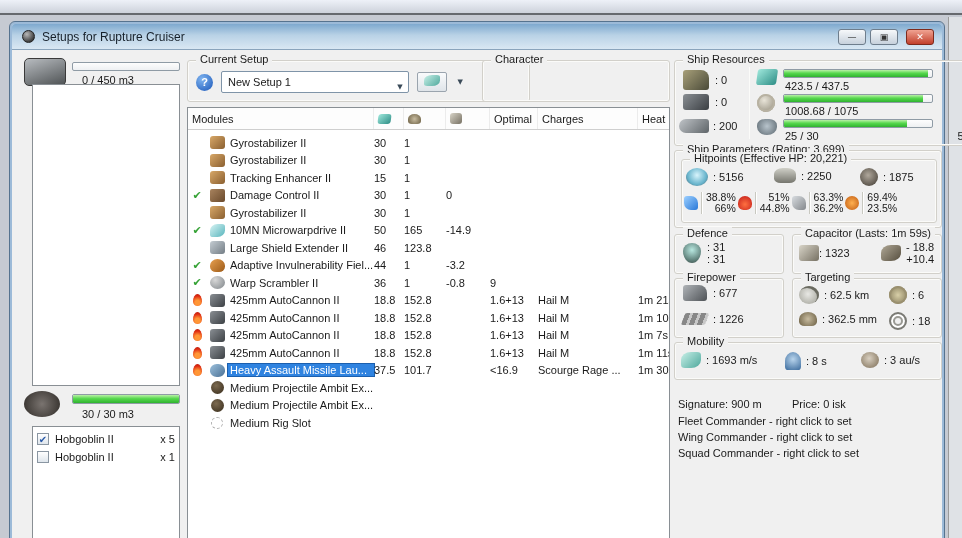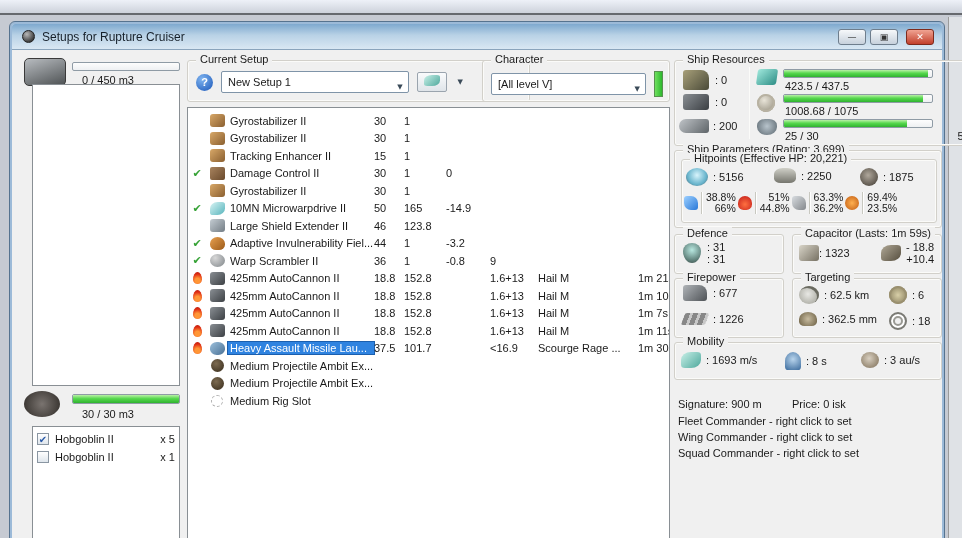--- a/index.html
+++ b/index.html
@@ -171,29 +171,38 @@
       <div class="combo" style="flex:1;">
         <span>New Setup 1</span>
       </div>
       <span class="toolbtn"><span class="ico ic-speed" style="width:16px;height:11px;"></span></span>
       <span class="dd-arrow">▼</span>
     </div>
   </div>
 
   <div class="group" style="left:470px;top:36px;width:188px;height:42px;">
     <span class="glabel">Character</span>
-    <div class="hstack" style="position:absolute;left:8px;top:10px;gap:8px;width:172px;">
-      <div class="combo" style="flex:1;">
-        <span>[All level V]</span>
-      </div>
-      <span class="vbar" style="width:9px;height:26px;display:inline-block;"></span>
-    </div>
   </div>
 
   <div class="modules-panel">
+    <div class="mod-header">
+      <div class="hdr-modules">Modules</div>
+      <div>
+          <span class="ico ic-cpu" style="width:13px;height:10px;"></span>
+        </div>
+      <div>
+          <span class="ico ic-sigbug" style="width:13px;height:10px;"></span>
+        </div>
+      <div>
+          <span class="ico ic-capbattery" style="width:12px;height:11px;"></span>
+        </div>
+      <div>Optimal</div>
+      <div>Charges</div>
+      <div>Heat</div>
+    </div>
     <div id="modules-rows" style="padding-top:4px;">
 
         <div class="mod-row">
           <span class="st f-state"></span>
           <span class="st">
             <span class="mi f-icon mi-gyrostabilizer"></span>
           </span>
           <span class="cell mod-name f-name">Gyrostabilizer II</span>
           <span class="cell f-cpu">30</span>
           <span class="cell f-pg">1</span>

